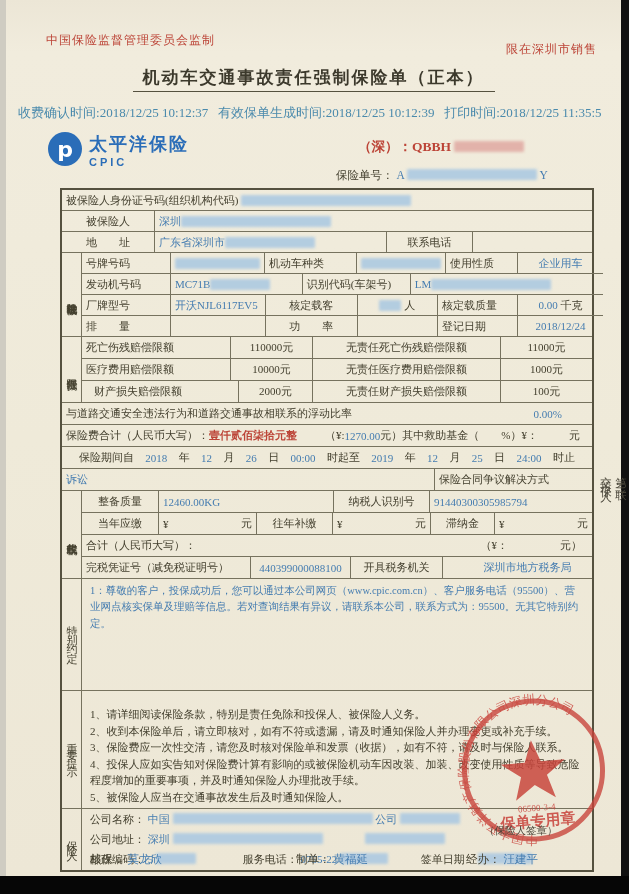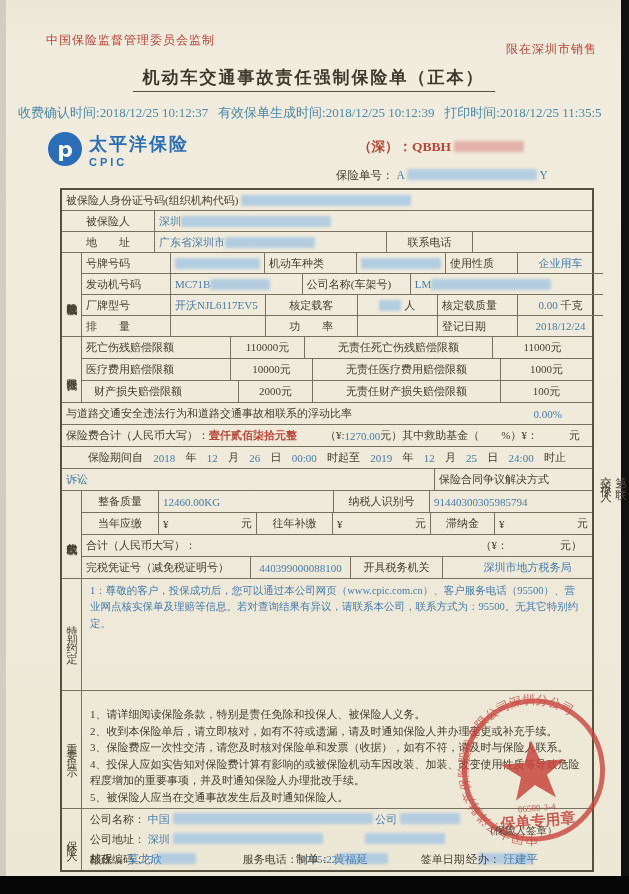--- a/index.html
+++ b/index.html
@@ -128,21 +128,21 @@
             </div>
           <div class="c" style="width:72px;">使用性质</div>
           <div class="c ctr v" style="width:86px;">企业用车</div>
         </div>
         <div class="row">
           <div class="c" style="width:88px;">发动机号码</div>
           <div class="c" style="flex:1;">
             <span class="v">MC71B</span>
             <span class="redact" style="width:60px;"></span>
           </div>
-          <div class="c" style="width:108px;">公司名称(车架号)</div>
+          <div class="c" style="width:108px;">识别代码(车架号)</div>
           <div class="c" style="flex:1.5;">
             <span class="v">LM</span>
             <span class="redact" style="width:120px;"></span>
           </div>
         </div>
         <div class="row">
           <div class="c" style="width:88px;">厂牌型号</div>
           <div class="c v" style="flex:1.2;">开沃NJL6117EV5</div>
           <div class="c ctr" style="width:92px;">核定载客</div>
           <div class="c ctr" style="flex:1;">
@@ -165,21 +165,21 @@
       </div>
     </div>
 
     <div class="sec">
       <div class="vlab">责任限额</div>
       <div class="rows">
         <div class="row">
           <div class="c" style="width:148px; min-height:21px;">死亡伤残赔偿限额</div>
           <div class="c ctr grow">110000元</div>
           <div class="c ctr" style="width:188px;">无责任死亡伤残赔偿限额</div>
-          <div class="c ctr" style="width:100px;">11000元</div>
+          <div class="c ctr" style="width:92px;">11000元</div>
         </div>
         <div class="row">
           <div class="c" style="width:148px; min-height:21px;">医疗费用赔偿限额</div>
           <div class="c ctr grow">10000元</div>
           <div class="c ctr" style="width:188px;">无责任医疗费用赔偿限额</div>
           <div class="c ctr" style="width:92px;">1000元</div>
         </div>
         <div class="row">
           <div class="c" style="width:148px; min-height:21px;margin-left:8px;">财产损失赔偿限额</div>
           <div class="c ctr grow">2000元</div>
@@ -202,21 +202,21 @@
         <span class="red" style="font-weight:bold;">壹仟贰佰柒拾元整</span>
         <span class="lab" style="margin-left:28px;">（¥:</span>
         <span class="v">1270.00</span>
         <span class="lab">元）</span>
         <span class="lab">其中救助基金（　　%）¥：</span>
         <span class="lab" style="margin-left:auto; padding-right:8px;">元</span>
       </div>
     </div>
 
     <div class="row">
-      <div class="c grow nowrap" style="min-height:21px; justify-content:space-between; padding:1px 26px;">
+      <div class="c grow nowrap" style="min-height:21px; justify-content:space-between; padding:1px 17px;">
         <span class="lab">保险期间自</span>
         <span class="v">2018</span>
         <span class="lab">年</span>
         <span class="v">12</span>
         <span class="lab">月</span>
         <span class="v">26</span>
         <span class="lab">日</span>
         <span class="v">00:00</span>
         <span class="lab">时起至</span>
         <span class="v">2019</span>

